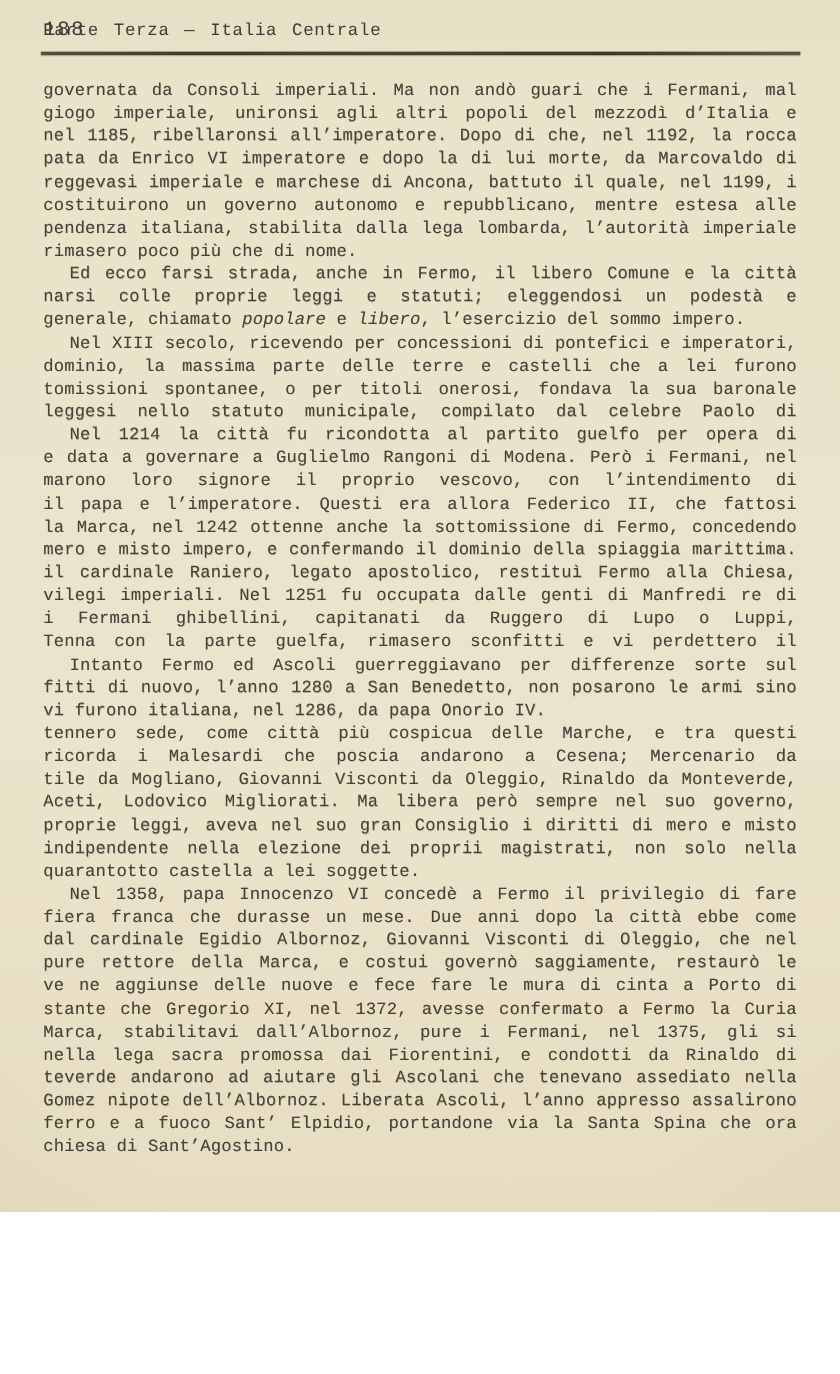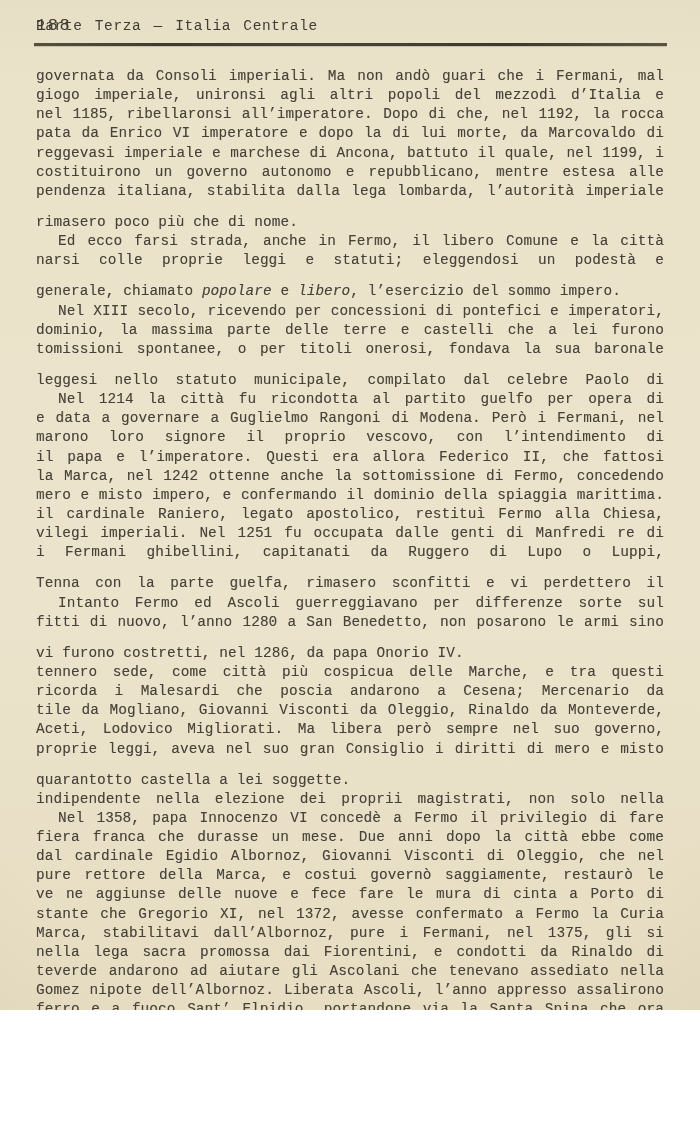--- a/index.html
+++ b/index.html
@@ -53,21 +53,21 @@
     font-size: 14.3px;
     line-height: 19.15px;
     height: 19.15px;
     overflow: hidden;
     letter-spacing: 0.15px;
     text-align: justify;
     text-align-last: justify;
     text-shadow: 0.3px 0.3px 0.4px rgba(85,75,55,0.35);
     color: #46423a;
   }
-  .line.last { text-align-last: left; margin-top: 12px; }
+  .line.last { text-align-last: left; }
   .line.indent { text-indent: 22px; }
   .line em { font-style: italic; }
 </style>
 </head>
 <body>
 
 <div class="page">
   <div class="header-row">
     <span class="page-number">188</span>
     <span class="running-title">Parte Terza — Italia Centrale</span>
@@ -103,30 +103,30 @@
         <div class="line">la Marca, nel 1242 ottenne anche la sottomissione di Fermo, concedendo alla città il</div>
         <div class="line">mero e misto impero, e confermando il dominio della spiaggia marittima. Ma nel 1249</div>
         <div class="line">il cardinale Raniero, legato apostolico, restituì Fermo alla Chiesa, confermandole i pri-</div>
         <div class="line">vilegi imperiali. Nel 1251 fu occupata dalle genti di Manfredi re di Napoli. Nel 1270</div>
         <div class="line">i Fermani ghibellini, capitanati da Ruggero di Lupo o Luppi, azzuffatisi presso il fiume</div>
         <div class="line last">Tenna con la parte guelfa, rimasero sconfitti e vi perdettero il proprio duce.</div>
       </div>
       <div class="paragraph">
         <div class="line indent">Intanto Fermo ed Ascoli guerreggiavano per differenze sorte sul dominio della</div>
         <div class="line">fitti di nuovo, l’anno 1280 a San Benedetto, non posarono le armi sino a che non</div>
-        <div class="line last">vi furono costretti, nel 1286, da papa Onorio IV.</div>
+        <div class="line last">vi furono italiana, nel 1286, da papa Onorio IV.</div>
       </div>
       <div class="paragraph">
         <div class="line">tennero sede, come città più cospicua delle Marche, e tra questi signorotti la storia</div>
         <div class="line">ricorda i Malesardi che poscia andarono a Cesena; Mercenario da Monteverde, Gen-</div>
         <div class="line">tile da Mogliano, Giovanni Visconti da Oleggio, Rinaldo da Monteverde, Antonio</div>
         <div class="line">Aceti, Lodovico Migliorati. Ma libera però sempre nel suo governo, reggevasi colle</div>
         <div class="line">proprie leggi, aveva nel suo gran Consiglio i diritti di mero e misto impero ed era</div>
+        <div class="line">indipendente nella elezione dei proprii magistrati, non solo nella città, ma anche nelle</div>
         <div class="line last">quarantotto castella a lei soggette.</div>
-        <div class="line">indipendente nella elezione dei proprii magistrati, non solo nella città, ma anche nelle</div>
       </div>
       <div class="paragraph">
         <div class="line indent">Nel 1358, papa Innocenzo VI concedè a Fermo il privilegio di fare ogni anno una</div>
         <div class="line">fiera franca che durasse un mese. Due anni dopo la città ebbe come vicario generale,</div>
         <div class="line">dal cardinale Egidio Albornoz, Giovanni Visconti di Oleggio, che nel 1361 fu nominato</div>
         <div class="line">pure rettore della Marca, e costui governò saggiamente, restaurò le antiche fabbriche,</div>
         <div class="line">ve ne aggiunse delle nuove e fece fare le mura di cinta a Porto di Fermo. Nono-</div>
         <div class="line">stante che Gregorio XI, nel 1372, avesse confermato a Fermo la Curia generale della</div>
         <div class="line">Marca, stabilitavi dall’Albornoz, pure i Fermani, nel 1375, gli si ribellarono, entrando</div>
         <div class="line">nella lega sacra promossa dai Fiorentini, e condotti da Rinaldo di Mercenario da Mon-</div>

